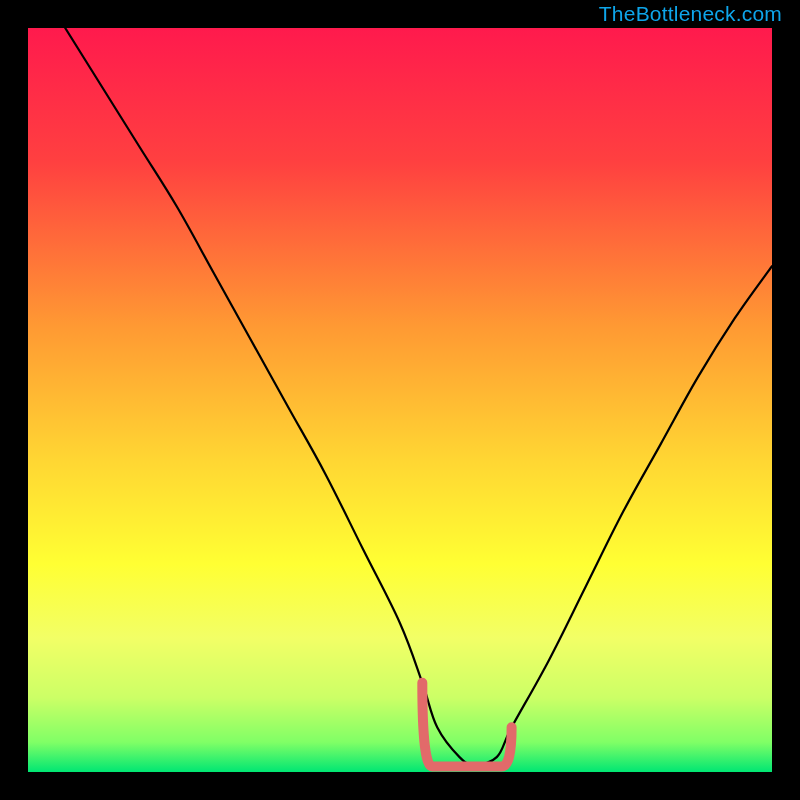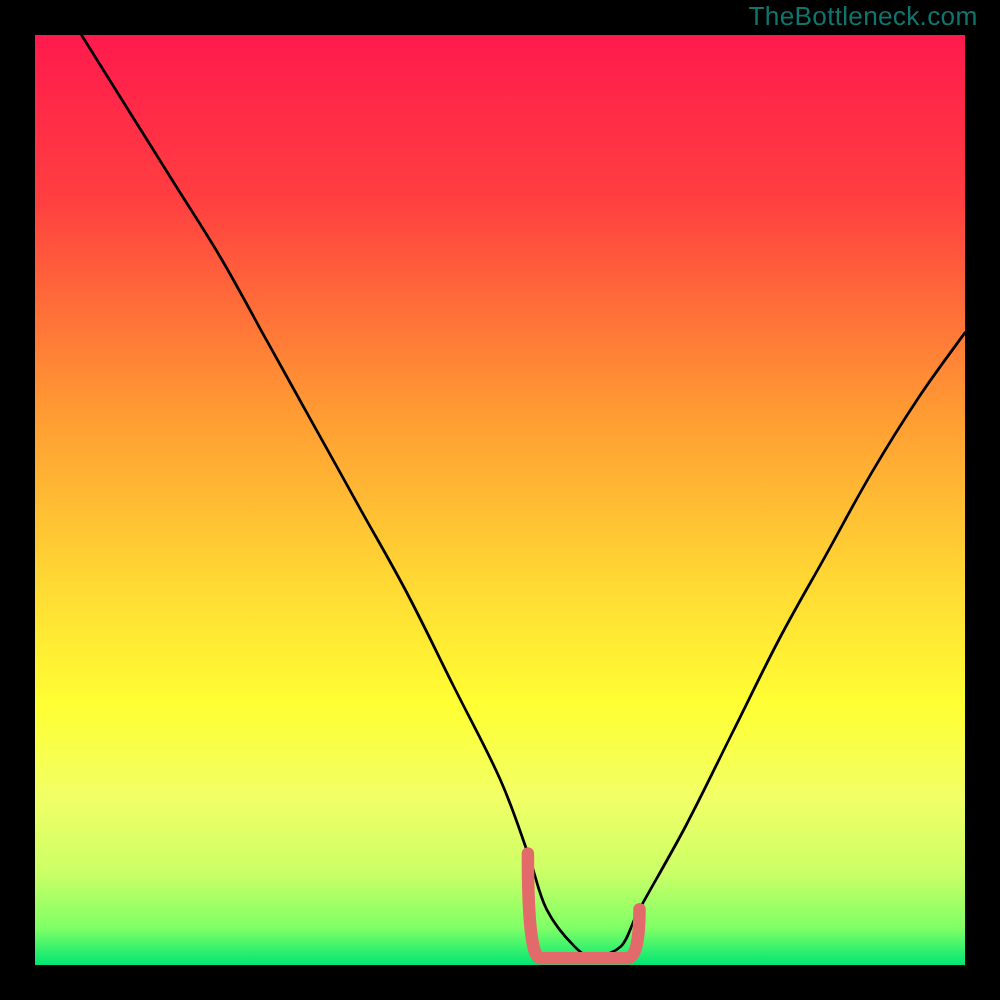--- a/index.html
+++ b/index.html
@@ -8,21 +8,21 @@
     width: 800px;
     height: 800px;
     background: #000000;
     position: relative;
     font-family: Arial, Helvetica, sans-serif;
   }
   .watermark {
     position: absolute;
     top: 2px;
     right: 18px;
-    color: #0f766e;
+    color: #0ea5e9;
     font-size: 21px;
     font-weight: 500;
     letter-spacing: 0.2px;
   }
   .plot {
     position: absolute;
     left: 28px;
     top: 28px;
     width: 744px;
     height: 744px;

